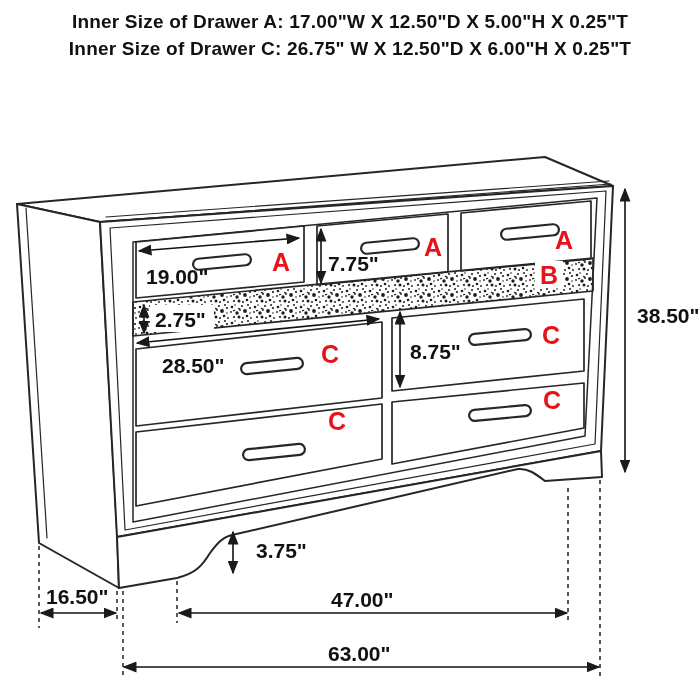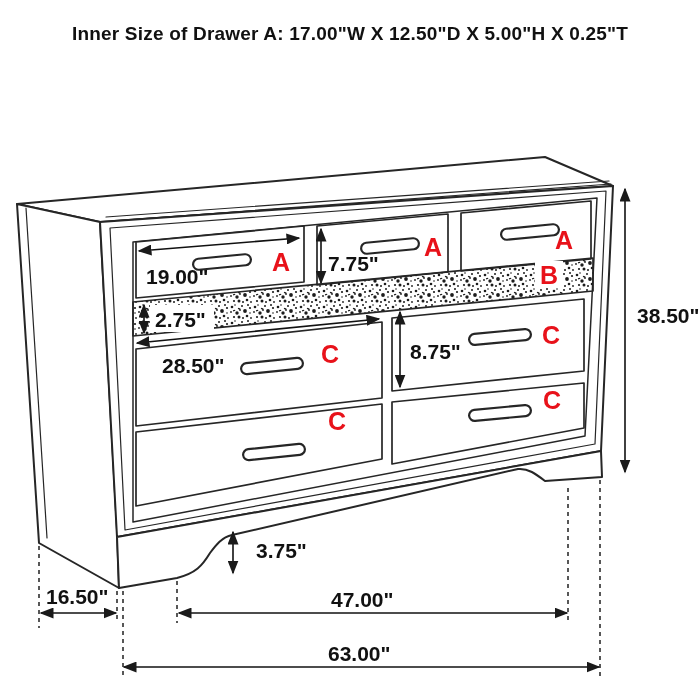--- a/index.html
+++ b/index.html
@@ -3,39 +3,40 @@
 <meta charset="utf-8">
 <style>
   :root{
     --label-red:#e8121a;
     --line:#262626;
     --text:#111111;
   }
   html,body{margin:0;padding:0;background:#ffffff;}
   body{width:700px;height:700px;position:relative;overflow:hidden;
        font-family:"Liberation Sans", sans-serif;}
-  .header{position:absolute;top:20px;left:0;width:700px;text-align:center;}
+  .header{position:absolute;top:8px;left:0;width:700px;text-align:center;}
   .header p{margin:0;font-size:19px;line-height:27px;font-weight:700;color:var(--text);
             letter-spacing:0.2px;}
   svg{position:absolute;top:0;left:0;}
   .ln{stroke:var(--line);}
   .thin{stroke-width:1.2;}
   .mid{stroke-width:1.5;}
   .dimline{stroke:var(--text);stroke-width:1.6;fill:none;}
   .dash{stroke:var(--text);stroke-width:1.4;stroke-dasharray:4 4;fill:none;}
   text.dim{font-family:"Liberation Sans", sans-serif;font-size:21px;font-weight:700;
            fill:var(--text);}
   text.red-label{font-family:"Liberation Sans", sans-serif;font-size:25px;font-weight:700;
            fill:var(--label-red);text-anchor:middle;}
 </style>
 </head>
 <body>
 
 <div class="header">
   <p>Inner Size of Drawer A: 17.00"W X 12.50"D X 5.00"H X 0.25"T</p>
+  <p>Inner Size of Drawer C: 26.75" W X 12.50"D X 6.00"H X 0.25"T</p>
 </div>
 
 <svg width="700" height="700" viewBox="0 0 700 700">
   <defs>
     <marker id="ah" markerWidth="14" markerHeight="11" refX="12.5" refY="5.5" orient="auto-start-reverse" markerUnits="userSpaceOnUse">
       <path d="M0,0 L14,5.5 L0,11 Z" fill="#1a1a1a"></path>
     </marker>
     <pattern id="speckle" width="23" height="16" patternUnits="userSpaceOnUse">
       <circle cx="2" cy="3" r="1.3" fill="#1c1c1c"></circle>
       <circle cx="7" cy="9" r="1.7" fill="#1c1c1c"></circle>

